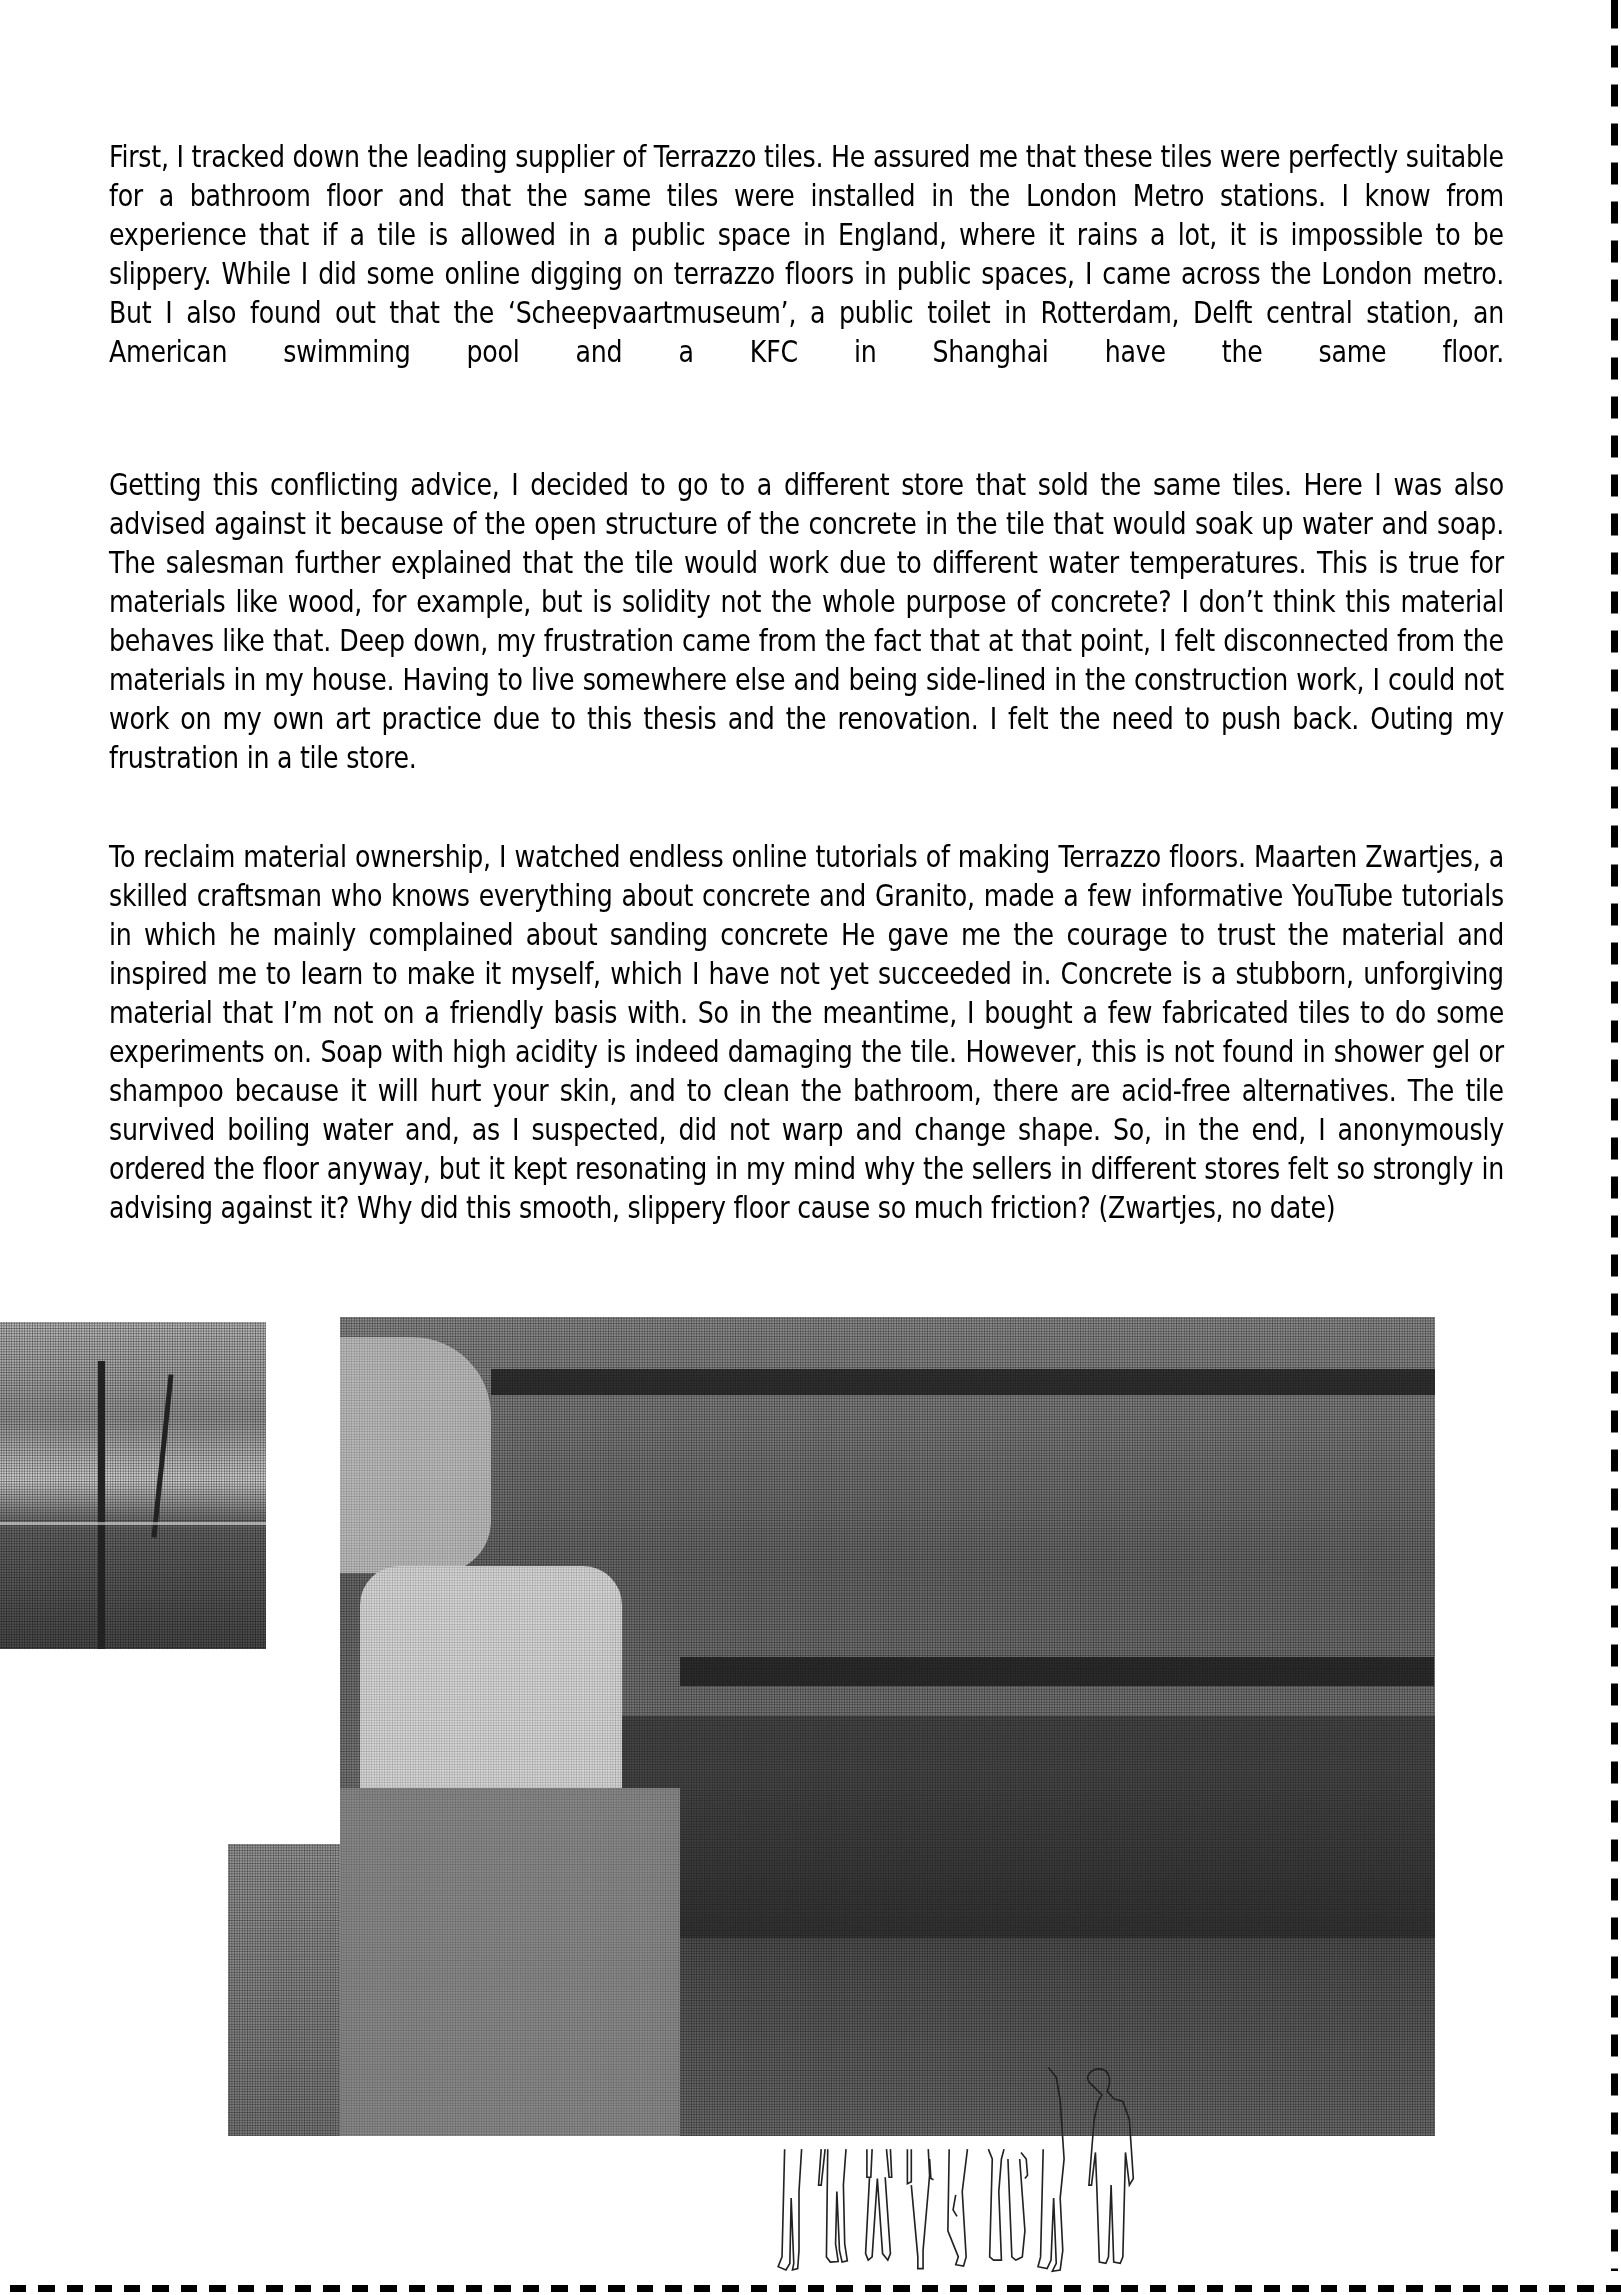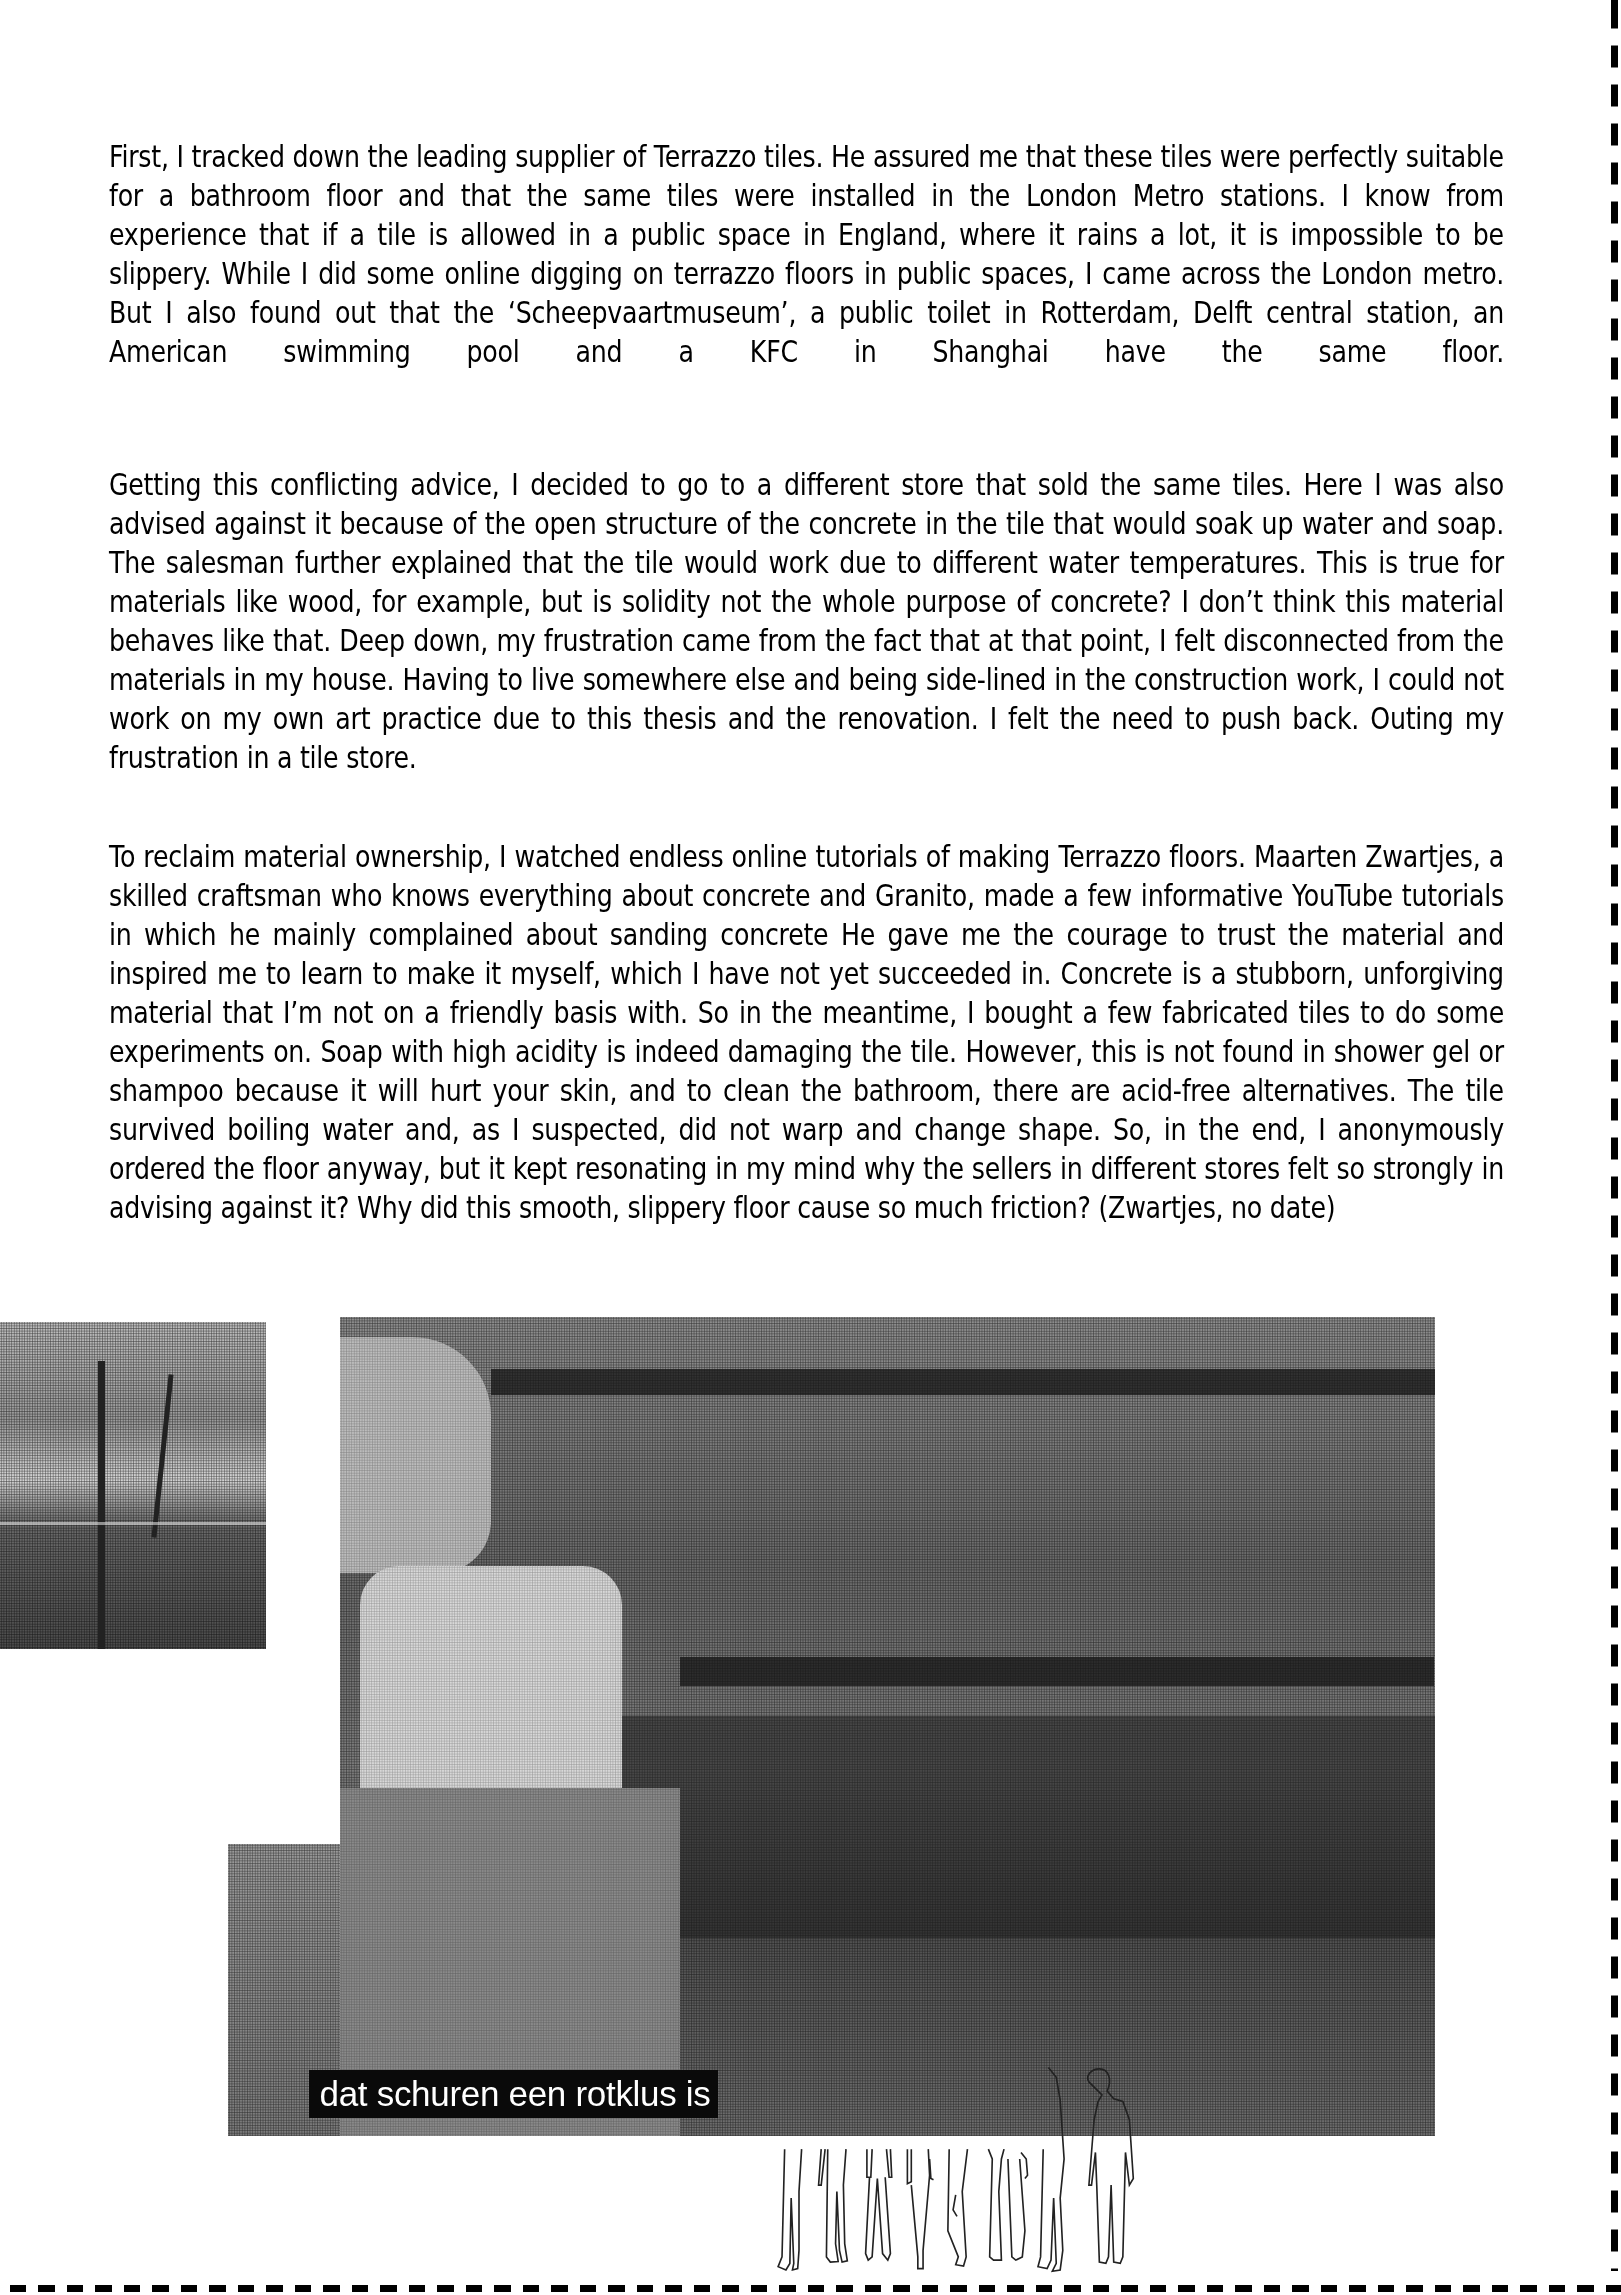--- a/index.html
+++ b/index.html
@@ -129,21 +129,20 @@
   <div class="halftone main-photo-ext"></div>
   <div class="halftone main-photo">
     <div class="shelf" style="left:151px;top:52px;width:944px;height:26px;"></div>
     <div class="shelf" style="left:340px;top:340px;width:754px;height:29.4px;"></div>
     <div class="shelf" style="left:216px;top:399px;width:879px;height:222px;background:rgba(30,30,30,0.55);"></div>
     <div class="person-body" style="left:0;top:19.6px;width:151px;height:236px;border-radius:0 79px 52px 0;background-color:#bcbcbc;"></div>
     <div class="person-body" style="left:19.6px;top:249px;width:262px;height:229px;border-radius:39px 39px 0 0;"></div>
     <div class="person-body" style="left:0;top:471px;width:340px;height:348px;background-color:#8a8a8a;"></div>
   </div>
 
-  <div class="subtitle">dat schuren een rotklus is</div>
 
   <div class="silhouettes">
     <svg viewBox="0 0 1270 340" fill="none" stroke="#222" stroke-width="2.5">
       <path d="M18 135 L14 300 L8 315 L20 320 L26 310 L28 210 L32 310 L30 320 L38 318 L40 290 L40 200 L44 135"></path>
       <path d="M80 135 L74 190 L70 190 L74 135 M84 135 L82 300 L88 308 L100 307 L96 280 L98 200 L102 290 L106 308 L114 306 L110 280 L108 190 L112 135"></path>
       <path d="M144 135 L144 178 L150 178 L152 135 M174 135 L178 178 L182 178 L180 135 M148 178 L142 295 L146 305 L152 300 L160 180 L168 295 L176 305 L180 295 L172 178"></path>
       <path d="M206 135 L206 188 L212 185 L212 135 M240 150 L242 180 L246 182 M212 190 L222 300 L222 318 L230 318 L230 290 L240 175 L238 135"></path>
       <path d="M270 135 L268 260 L284 300 L280 312 L292 314 L296 300 L290 200 L298 135 M280 205 L276 228 L282 238"></path>
       <path d="M330 135 L336 150 L332 300 L338 305 L350 305 L346 200 L350 150 L354 135 M380 140 L388 150 L390 175 L386 180 M360 150 L366 300 L372 305 L382 300 L386 260 L378 150"></path>
       <path d="M414 135 L410 300 L406 315 L420 318 L426 305 L430 210 L434 310 L428 322 L440 320 L444 290 L440 210 L446 150 L440 60 L434 25 L422 10"></path>

